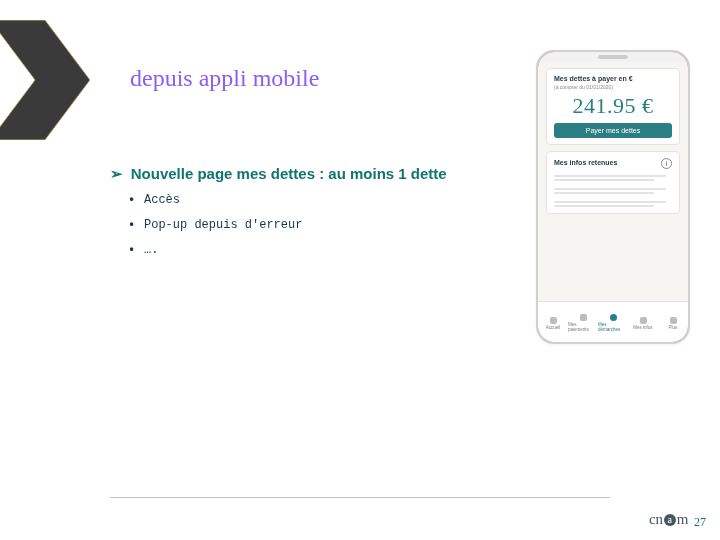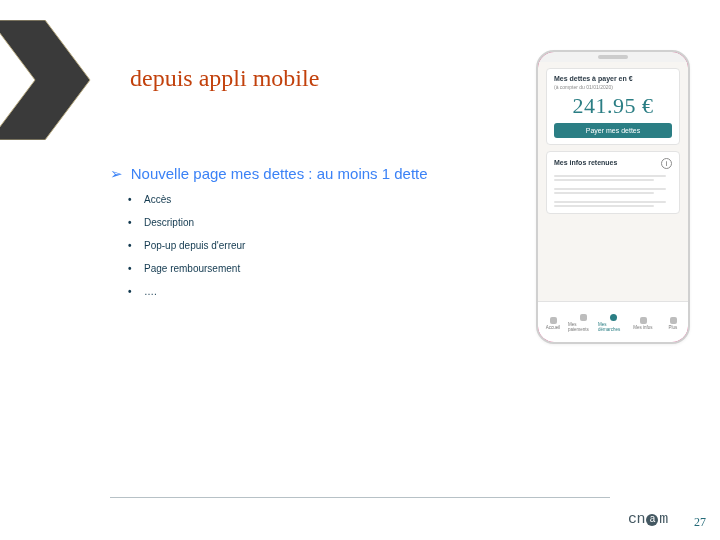--- a/index.html
+++ b/index.html
@@ -27,43 +27,44 @@
   }
   .deco-chevron svg { display: block; }
 
   .title {
     position: absolute;
     left: 130px;
     top: 65px;
     font-family: Georgia, "Times New Roman", serif;
     font-size: 24px;
     font-weight: 400;
-    color: #c2410c;
+    color: #8b5cf6;
   }
 
   .section-head {
     position: absolute;
     left: 110px;
     top: 165px;
     font-size: 15px;
-    font-weight: 400;
-    color: #3b82f6;
+    font-weight: 700;
+    color: #0f766e;
   }
   .section-head .arrow {
     display: inline-block;
     margin-right: 4px;
     font-size: 15px;
   }
 
   .bullets {
     position: absolute;
     left: 128px;
     top: 194px;
-    font-size: 10px;
+    font-size: 12px;
     color: #12394f;
+    font-family: Liberation Mono, monospace;
   }
   .bullets .item {
     margin-bottom: 12px;
     line-height: 1.1;
   }
   .bullets .dot {
     display: inline-block;
     width: 10px;
     margin-right: 6px;
     color: #12394f;
@@ -194,23 +195,23 @@
   
   .foot-rule {
     position: absolute;
     left: 110px;
     right: 110px;
     bottom: 42px;
     border-top: 1px solid #b7c1c6;
   }
   .logo {
     position: absolute;
-    right: 52px;
+    right: 32px;
     bottom: 12px;
-    font-family: Liberation Mono, monospace;
+    font-family: Liberation Serif, serif;
     font-size: 15px;
     color: #445862;
     letter-spacing: -0.3px;
   }
   .logo .o {
     display: inline-block;
     background: #445862;
     color: #fff;
     width: 12px; height: 12px;
     line-height: 12px;
@@ -244,23 +245,21 @@
 
   <div class="title">depuis appli mobile</div>
 
   <div class="section-head">
     <span class="arrow">➢</span>
     <span>Nouvelle page mes dettes : au moins 1 dette</span>
   </div>
 
   <div class="bullets">
     <div class="item"><span class="dot">•</span><span>Accès</span></div>
-    <div class="item"><span class="dot">•</span><span>Description</span></div>
     <div class="item"><span class="dot">•</span><span>Pop-up depuis d'erreur</span></div>
-    <div class="item"><span class="dot">•</span><span>Page remboursement</span></div>
     <div class="item"><span class="dot">•</span><span>….</span></div>
   </div>
 
   <div class="phone">
     <div class="phone-notch"></div>
     <div class="phone-screen">
       <div class="card">
         <div class="card-title">Mes dettes à payer en €</div>
         <div class="card-sub">(à compter du 01/01/2020)</div>
         <div class="amount">241.95 €</div>

